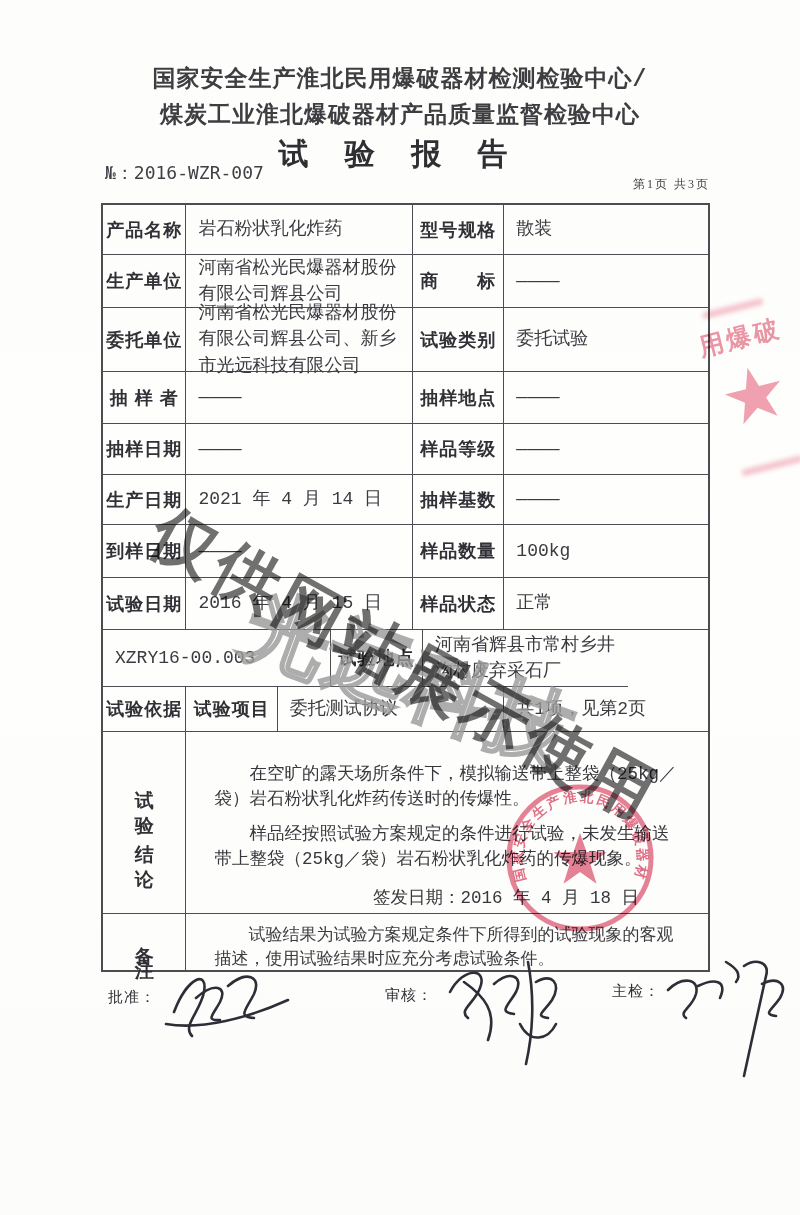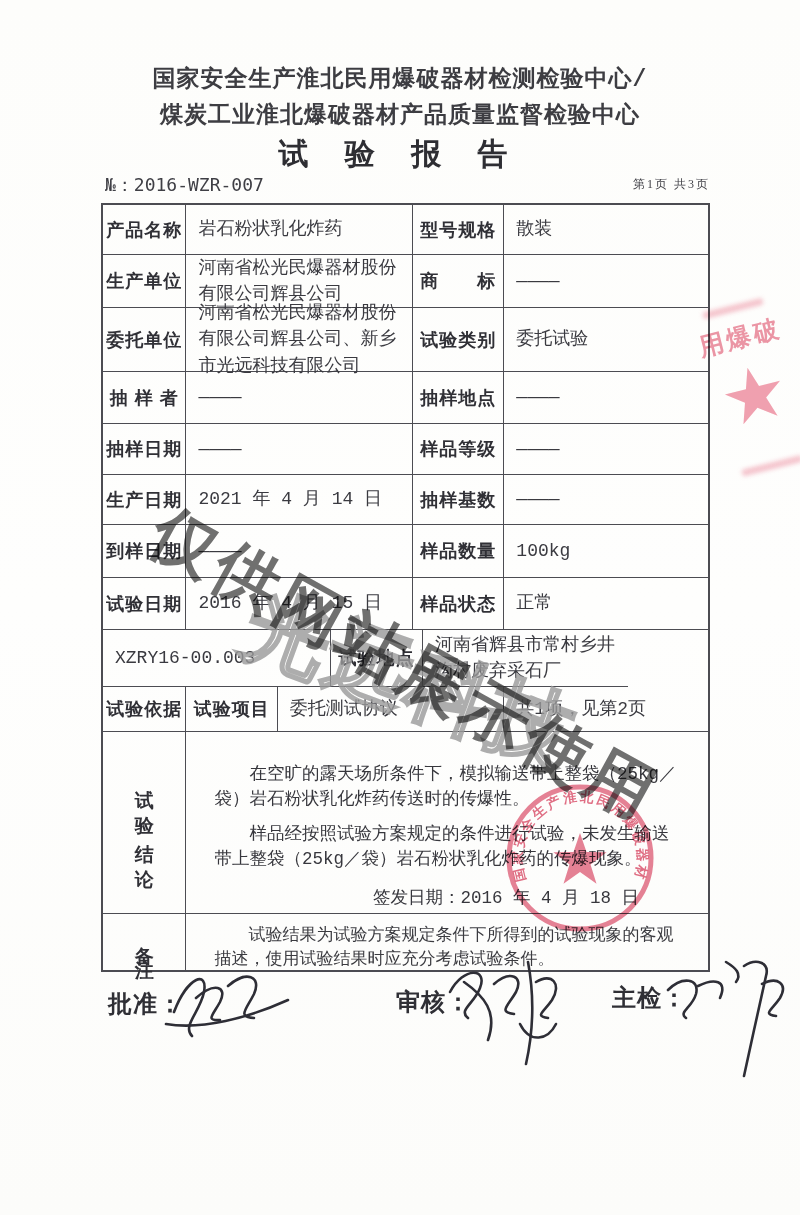--- a/index.html
+++ b/index.html
@@ -8,21 +8,21 @@
     background:linear-gradient(180deg,#fdfdfb 0%,#fefefd 50%,#fcfcfa 100%);
     font-family:"Liberation Serif","DejaVu Serif",serif;
     color:#3b3b40;
   }
   
   .org-line{position:absolute;left:0;width:800px;text-align:center;
     font-size:23px;letter-spacing:1px;color:#3d3d42;font-weight:600;font-family:Liberation Mono, monospace;}
   .report-title{position:absolute;left:0;top:134px;width:800px;text-align:center;
     font-size:30px;font-weight:700;letter-spacing:14px;color:#2e2e33;
     font-family:"Liberation Sans","DejaVu Sans",sans-serif;}
-  .no-line{position:absolute;top:173px;left:105px;font-size:18px;
+  .no-line{position:absolute;top:161px;left:105px;font-size:18px;
     font-family:"DejaVu Sans Mono","Liberation Mono",monospace;color:#3f3f45;}
   .page-info{position:absolute;top:176px;left:410px;width:300px;text-align:right;
     font-size:12px;color:#3f3f45;letter-spacing:2px;}
   
   #report-table{
     position:absolute;left:101px;top:203px;width:609px;
     border:2.5px solid #4c4c52;box-sizing:border-box;
     background:transparent;
   }
   .t-row{display:flex;width:100%;box-sizing:border-box;}
@@ -38,21 +38,21 @@
   .val2{width:205px;}
   .vlabel{writing-mode:vertical-rl;text-orientation:upright;
     font-family:"Liberation Sans","DejaVu Sans",sans-serif;
     font-weight:700;font-size:19px;color:#303036;}
   .bigcell{width:525px;padding:20px 14px 6px 18px;font-size:17.5px;line-height:25px;
     display:block;color:#37373d;}
   .para{margin:10px;text-indent:2em;}
   .sign-date{margin:14px 55px 0 0;text-align:right;font-size:17.5px;}
   .remarkcell{width:525px;padding:8px 14px 6px 18px;font-size:17px;line-height:24px;display:block;}
   
-  .sig-label{position:absolute;font-size:24px;font-weight:700;color:#2f2f35;
+  .sig-label{position:absolute;font-size:15px;font-weight:400;color:#2f2f35;
     font-family:"Liberation Sans","DejaVu Sans",sans-serif;letter-spacing:1px;}
   .sig-svg{position:absolute;}
   .sig-svg path{fill:none;stroke:#2e2e36;stroke-width:2.6;stroke-linecap:round;stroke-linejoin:round;}
   
   #wm-outline{
     position:absolute;left:268px;top:568px;transform:rotate(20deg);transform-origin:left top;
     font-size:84px;font-weight:700;font-family:"Liberation Sans","DejaVu Sans",sans-serif;
     color:rgba(255,255,255,0.05);-webkit-text-stroke:2.5px #9a9a9a;
     letter-spacing:2px;opacity:.8;z-index:4;pointer-events:none;white-space:nowrap;}
   #wm-main{
@@ -167,21 +167,21 @@
   </div>
 
   <div class="sig-label" style="left:108px;top:988px">批准：</div>
   <svg class="sig-svg" style="left:158px;top:958px" width="140" height="100" viewBox="0 0 140 100">
     <path d="M16,54 C30,18 50,12 46,34 C42,54 24,68 34,78"></path>
     <path d="M38,40 C56,24 70,28 62,44 C55,57 47,63 62,62"></path>
     <path d="M70,28 C88,12 104,18 96,36 C88,52 79,59 96,60"></path>
     <path d="M8,66 C44,72 90,60 130,42"></path>
   </svg>
 
-  <div class="sig-label" style="left:396px;top:986px">审核：</div>
+  <div class="sig-label" style="left:385px;top:986px">审核：</div>
   <svg class="sig-svg" style="left:436px;top:952px" width="140" height="120" viewBox="0 0 140 120">
     <path d="M14,40 C28,14 52,16 44,36 C38,52 22,58 32,66"></path>
     <path d="M28,30 C48,44 62,60 52,88"></path>
     <path d="M58,32 C74,18 88,24 80,40 C72,54 62,60 78,62"></path>
     <path d="M92,10 C98,42 98,76 90,112"></path>
     <path d="M100,30 C116,20 126,32 116,48 C108,60 98,64 112,66"></path>
     <path d="M84,72 C94,92 112,88 120,72"></path>
   </svg>
 
   <div class="sig-label" style="left:612px;top:982px">主检：</div>

